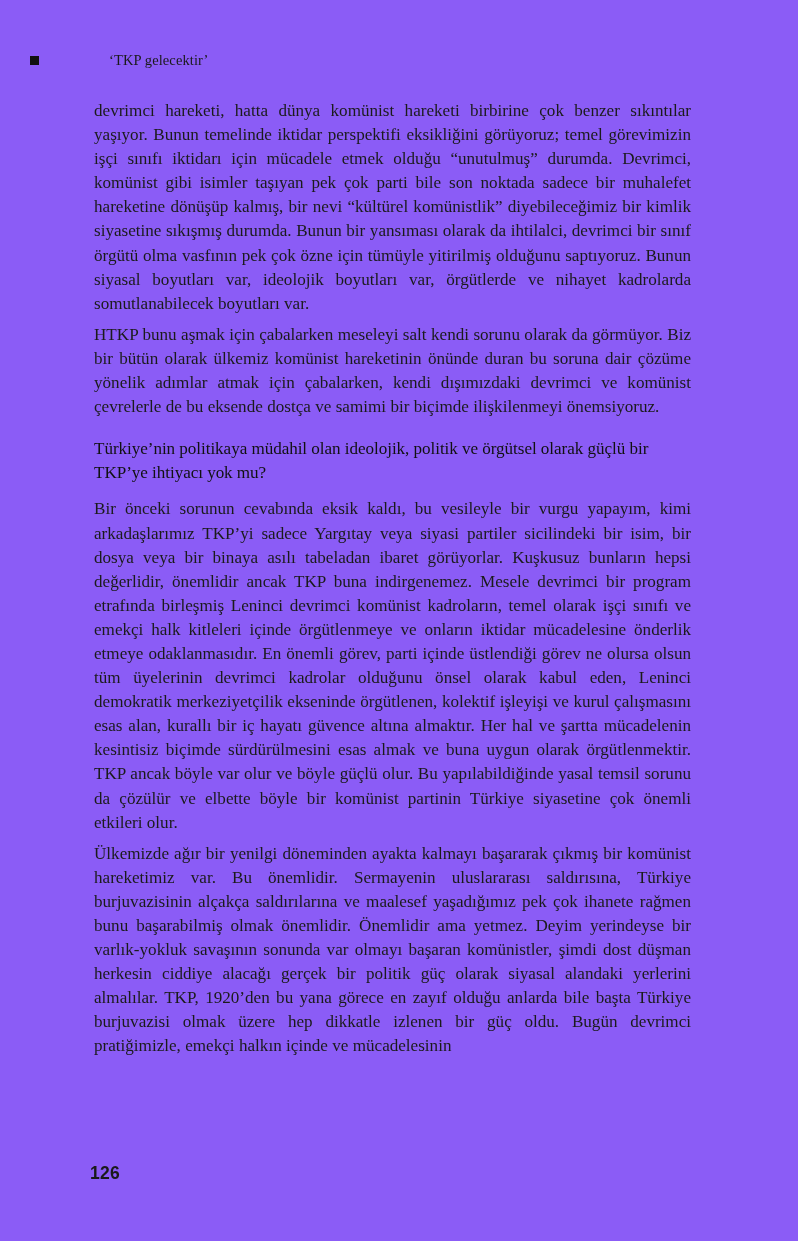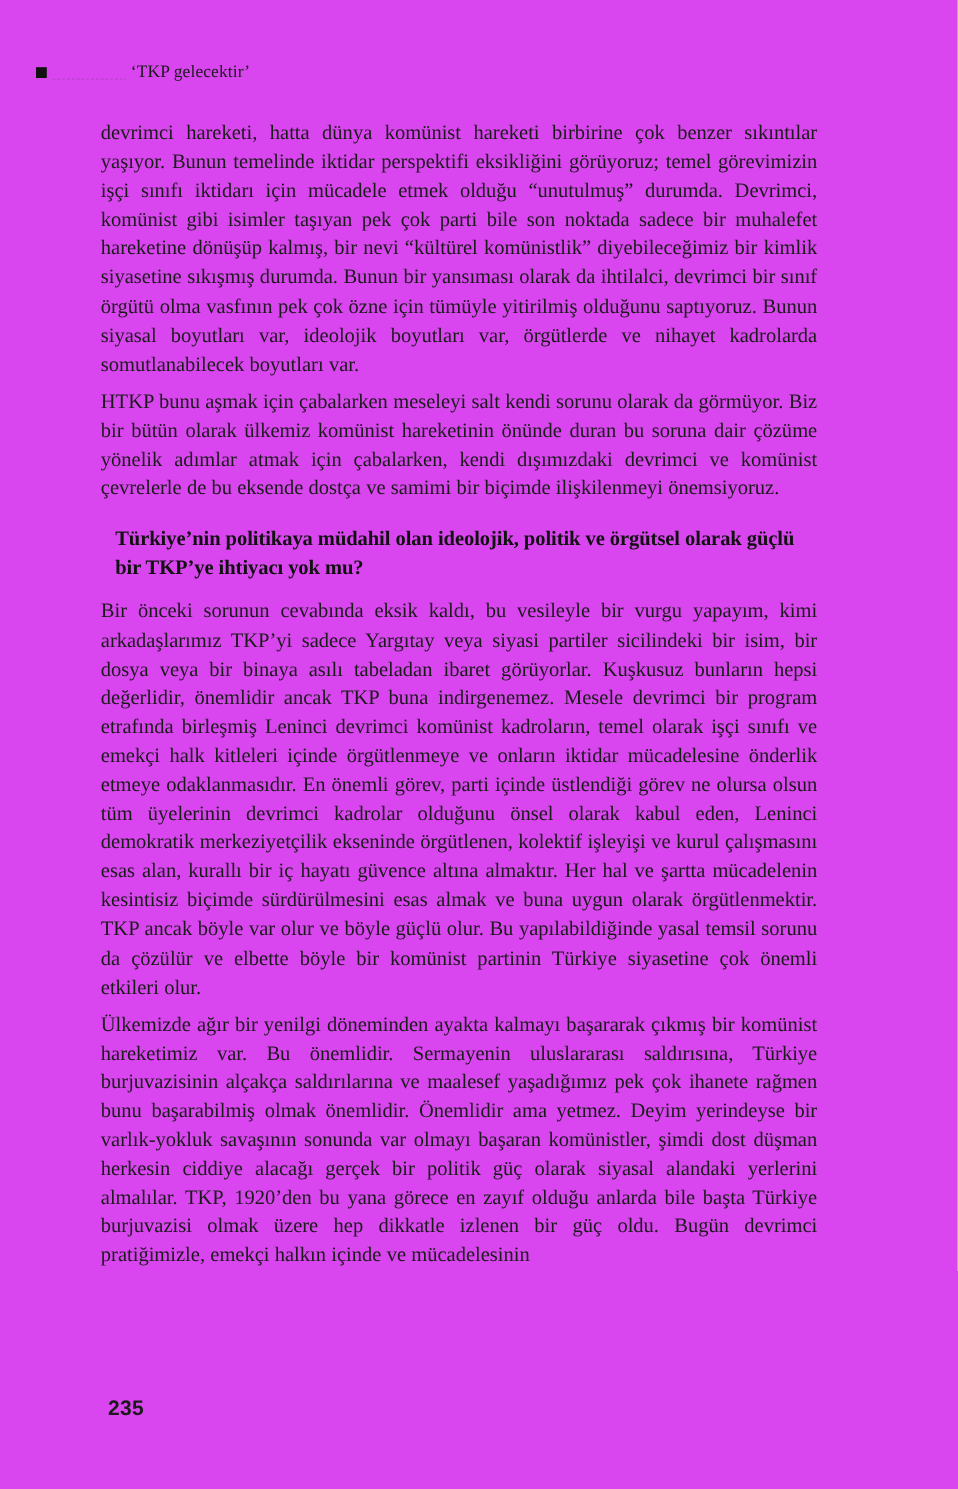--- a/index.html
+++ b/index.html
@@ -15,21 +15,21 @@
     position: relative;
     overflow: hidden;
     font-family: "Liberation Serif", "DejaVu Serif", serif;
     color: #1a1a1a;
     -webkit-font-smoothing: antialiased;
   }
 
   .page {
     position: absolute;
     inset: 0;
-    background: #d946ef;
+    background: #8b5cf6;
   }
 
   
   .running-head {
     position: absolute;
     left: 30px;
     top: 48px;
     width: 660px;
     height: 24px;
     display: flex;
@@ -60,45 +60,45 @@
     font-family: "Liberation Serif", "DejaVu Serif", serif;
     font-size: 14.5px;
     letter-spacing: 0.1px;
     color: #1a1a1a;
     white-space: nowrap;
   }
 
   
   .column {
     position: absolute;
-    left: 84px;
+    left: 94px;
     top: 99px;
     width: 597px;
   }
 
   p.body-par {
     margin: 0 0 7px 0;
     font-size: 17.1px;
     line-height: 24.1px;
     text-align: justify;
     text-justify: inter-word;
     hyphens: manual;
     word-spacing: 0.1px;
     color: #1b1b1b;
   }
 
   p.body-par:last-of-type {
     margin-bottom: 16px;
   }
 
   h2.question {
-    margin: 18px 0 12px 12px;
+    margin: 18px 0 12px 0;
     font-size: 17.1px;
     line-height: 24.1px;
-    font-weight: bold;
+    font-weight: normal;
     text-align: left;
     color: #111111;
     letter-spacing: -0.05px;
   }
 
   
   .folio {
     position: absolute;
     left: 90px;
     top: 1163px;
@@ -127,15 +127,15 @@
     <p class="body-par">HTKP bunu aşmak için çabalarken meseleyi salt kendi sorunu olarak da görmüyor. Biz bir bütün olarak ülkemiz komünist hareketinin önünde duran bu soruna dair çözüme yönelik adımlar atmak için çabalarken, kendi dışımızdaki devrimci ve komünist çevrelerle de bu eksende dostça ve samimi bir biçimde ilişkilenmeyi önemsiyoruz.</p>
 
     <h2 class="question">Türkiye’nin politikaya müdahil olan ideolojik, politik ve örgütsel olarak güçlü bir TKP’ye ihtiyacı yok mu?</h2>
 
     <p class="body-par">Bir önceki sorunun cevabında eksik kaldı, bu vesileyle bir vurgu yapayım, kimi arkadaşlarımız TKP’yi sadece Yargıtay veya siyasi partiler sicilindeki bir isim, bir dosya veya bir binaya asılı tabeladan ibaret görüyorlar. Kuşkusuz bunların hepsi değerlidir, önemlidir ancak TKP buna indirgenemez. Mesele devrimci bir program etrafında birleşmiş Leninci devrimci komünist kadroların, temel olarak işçi sınıfı ve emekçi halk kitleleri içinde örgütlenmeye ve onların iktidar mücadelesine önderlik etmeye odaklanmasıdır. En önemli görev, parti içinde üstlendiği görev ne olursa olsun tüm üyelerinin devrimci kadrolar olduğunu önsel olarak kabul eden, Leninci demokratik merkeziyetçilik ekseninde örgütlenen, kolektif işleyişi ve kurul çalışmasını esas alan, kurallı bir iç hayatı güvence altına almaktır. Her hal ve şartta mücadelenin kesintisiz biçimde sürdürülmesini esas almak ve buna uygun olarak örgütlenmektir. TKP ancak böyle var olur ve böyle güçlü olur. Bu yapılabildiğinde yasal temsil sorunu da çözülür ve elbette böyle bir komünist partinin Türkiye siyasetine çok önemli etkileri olur.</p>
 
     <p class="body-par">Ülkemizde ağır bir yenilgi döneminden ayakta kalmayı başararak çıkmış bir komünist hareketimiz var. Bu önemlidir. Sermayenin uluslararası saldırısına, Türkiye burjuvazisinin alçakça saldırılarına ve maalesef yaşadığımız pek çok ihanete rağmen bunu başarabilmiş olmak önemlidir. Önemlidir ama yetmez. Deyim yerindeyse bir varlık-yokluk savaşının sonunda var olmayı başaran komünistler, şimdi dost düşman herkesin ciddiye alacağı gerçek bir politik güç olarak siyasal alandaki yerlerini almalılar. TKP, 1920’den bu yana görece en zayıf olduğu anlarda bile başta Türkiye burjuvazisi olmak üzere hep dikkatle izlenen bir güç oldu. Bugün devrimci pratiğimizle, emekçi halkın içinde ve mücadelesinin</p>
 
   </div>
 
-  <div class="folio">235</div>
+  <div class="folio">126</div>
 
 </div>
 
 </body></html>

